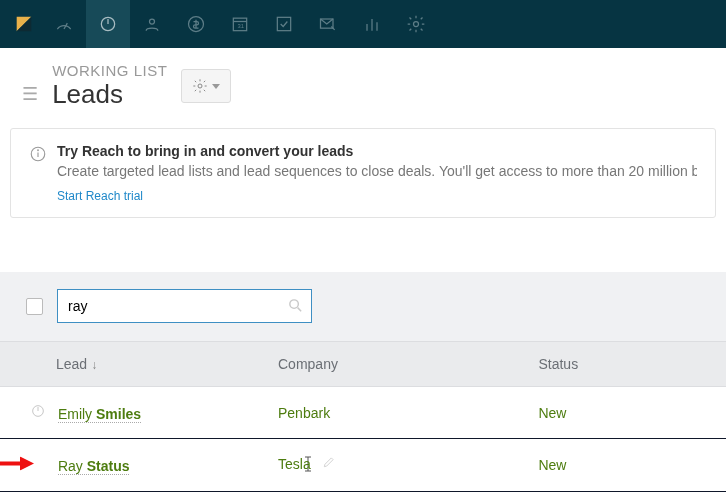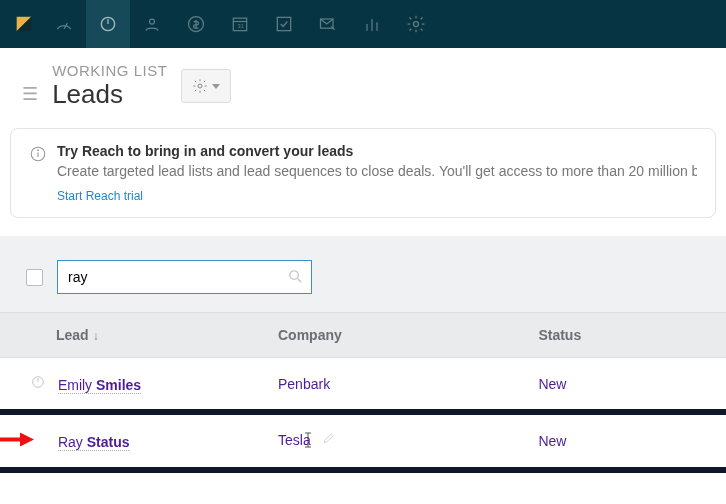--- a/index.html
+++ b/index.html
@@ -15,39 +15,39 @@
     .header { display:flex; align-items:center; padding: 14px 10px 10px 22px; gap: 14px; }
     .hamburger { color:#aaa; font-size:18px; line-height:1; padding-top:16px; cursor:pointer; }
     .title-block { flex: 0 0 auto; }
     .eyebrow { font-size:15px; color:#999; letter-spacing:0.5px; }
     .page-title { font-size:26px; color:#333; font-weight: 400; }
     .btn { background:#f5f5f5; border:1px solid #ddd; border-radius:3px; padding:8px 14px; color:#444; cursor:pointer; font-size:14px; }
     .gear-btn { padding: 8px 10px; display:flex; align-items:center; gap:4px; }
     .gear-btn svg { stroke:#888; fill:none; stroke-width:1.5; }
     .caret-down { width:0; height:0; border-left:4px solid transparent; border-right:4px solid transparent; border-top:5px solid #999; }
     
-    .banner { margin: 8px 10px 0 10px; border:1px solid #e3e3e3; border-radius:8px; padding:14px 18px; display:flex; gap:10px; }
+    .banner { margin: 8px 10px 0 10px; border:1px solid #e3e3e3; border-radius:3px; padding:14px 18px; display:flex; gap:10px; }
     .banner svg { stroke:#999; fill:none; stroke-width:1.5; flex-shrink:0; margin-top:2px; }
     .banner-title { font-weight:600; color:#333; margin-bottom:4px; font-size:14px; }
     .banner-desc { color:#777; font-size:14px; margin-bottom:10px; white-space:nowrap; overflow:hidden; }
     .banner-link { color:#1f88c9; cursor:pointer; font-size:12px; }
     
-    .table-area { background:#f0f1f3; margin-top:18px; padding-top:24px; }
+    .table-area { background:#f0f1f3; margin-top:54px; padding-top:17px; }
     .controls { display:flex; align-items:center; gap:14px; padding: 0 18px 18px 26px; }
     .chk { width:17px; height:17px; border:1.5px solid #bbb; border-radius:2px; background:#fff; cursor:pointer; }
     .search-wrap { position:relative; width:255px; }
     .search-input { width:100%; height:34px; border:1.5px solid #3e8fc3; background:#fff; padding:0 30px 0 10px; font-size:14px; outline:none; }
     .search-input::after { content:''; }
     .mag { position:absolute; right:8px; top:8px; }
     .mag svg { stroke:#c9c9c9; fill:none; stroke-width:2; }
     
     table { width:100%; border-collapse:collapse; }
-    th { text-align:left; font-weight:700; color:#6b6f75; font-size:14px; padding:14px 18px; background:#eaebed; border-top:1px solid #dcdde0; border-bottom:1px solid #dcdde0; }
+    th { text-align:left; font-weight:400; color:#6b6f75; font-size:14px; padding:14px 18px; background:#eaebed; border-top:1px solid #dcdde0; border-bottom:1px solid #dcdde0; }
     th.lead-col { padding-left:56px; width:260px; }
-    td { padding:16px 18px; background:#fff; border-bottom:6px solid #0f172a; color:#4c1d95; font-size:14px; vertical-align:middle; }
+    td { padding:16px 18px; background:#fff; border-bottom:1px solid #0f172a; color:#4d7c0f; font-size:14px; vertical-align:middle; }
     td.lead-cell { padding-left:30px; position:relative; }
     .lead-row-icon svg { stroke:#b8b8b8; fill:none; stroke-width:1.2; }
     .lead-name { border-bottom:1px dotted #aaa; cursor:pointer; margin-left:8px; }
     .sort-arrow { font-size:12px; margin-left:4px; color:#888; }
     .edit-pencil svg { stroke:#ccc; fill:none; stroke-width:1.5; }
     .text-cursor { display:inline-block; vertical-align:middle; }
     .text-cursor svg { stroke:#555; fill:none; stroke-width:1; }
     
     .red-arrow { position:absolute; left:-4px; top:50%; transform:translateY(-50%); }
     .red-arrow svg { fill:#e11; }

